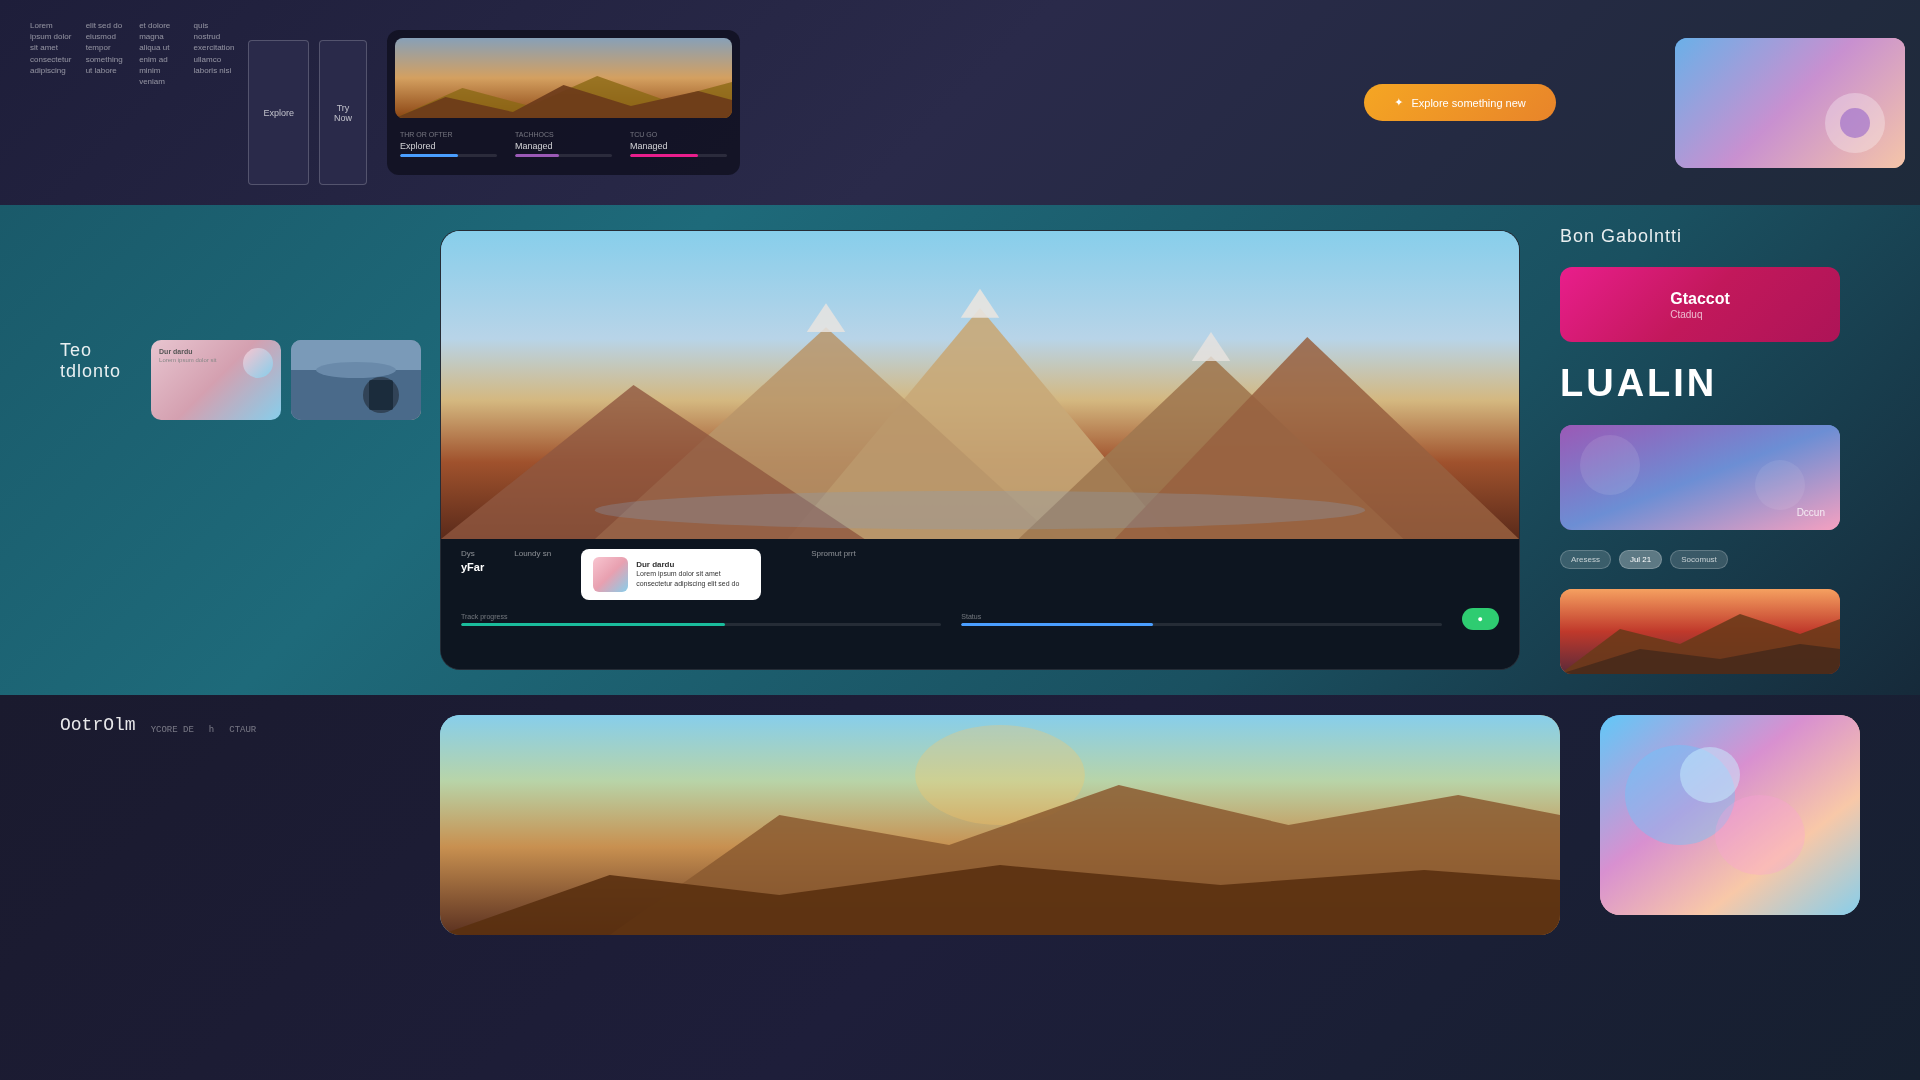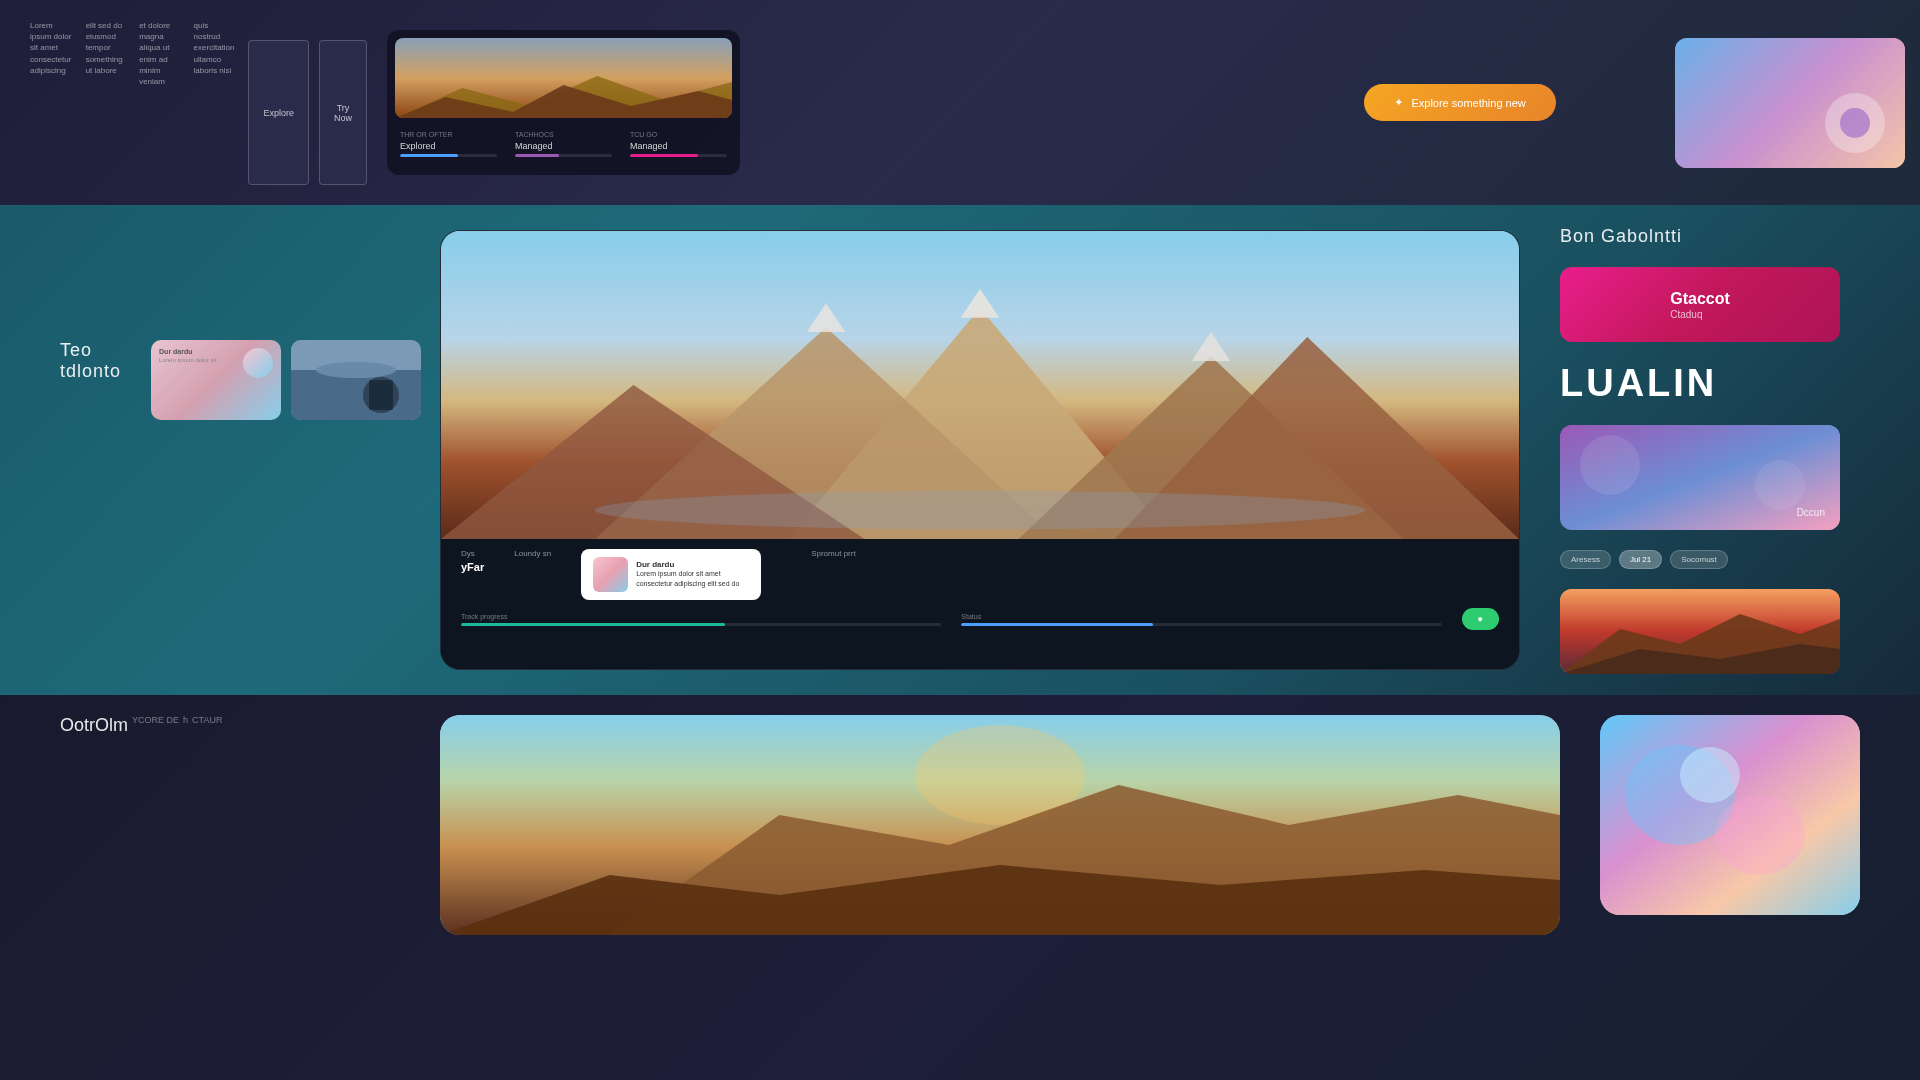--- a/index.html
+++ b/index.html
@@ -420,22 +420,23 @@
       display: flex;
       flex-direction: column;
       gap: 15px;
     }
 
     .bottom-title {
       font-size: 18px;
       color: rgba(255,255,255,0.9);
       font-weight: 300;
       display: flex;
-      gap: 4px;
-      align-items: flex-start;
+      gap: 15px;
+      align-items: flex-end;
+      font-family: Liberation Mono, monospace;
     }
 
     .bottom-subtitle {
       font-size: 9px;
       color: rgba(255,255,255,0.4);
     }
 
     .bottom-center {
       flex: 1;
       height: 220px;

